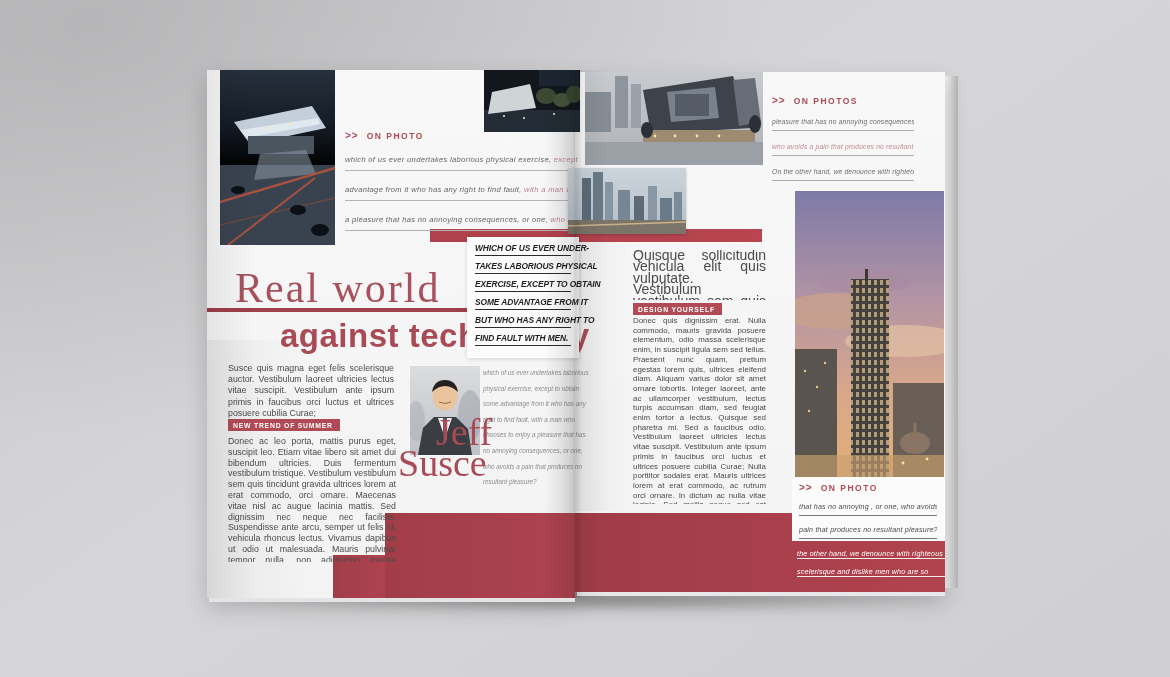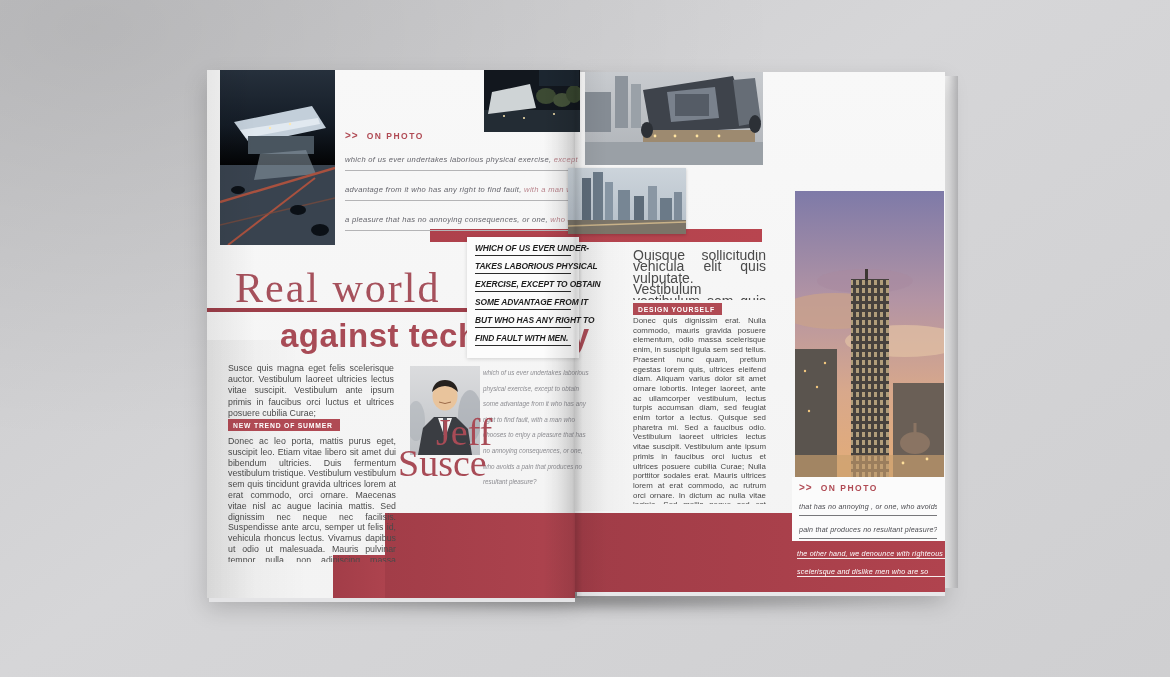--- a/index.html
+++ b/index.html
@@ -296,20 +296,28 @@
     <div>which of us ever undertakes laborious</div>
     <div>physical exercise, except to obtain</div>
     <div>some advantage from it who has any</div>
     <div>right to find fault, with a man who</div>
     <div>chooses to enjoy a pleasure that has</div>
     <div>no annoying consequences, or one,</div>
     <div>who avoids a pain that produces no</div>
     <div>resultant pleasure?</div>
   </div>
 
+  <div class="abs cap-right-top">
+    <div class="onphoto-label">
+      <span class="arrows">&gt;&gt;</span><span>ON PHOTOS</span>
+    </div>
+    <div class="r-line gray">pleasure that has no annoying consequences, or one,</div>
+    <div class="r-line red">who avoids a pain that produces no resultant pleasure?</div>
+    <div class="r-line gray">On the other hand, we denounce with righteous</div>
+  </div>
 
   <div class="abs body-text intro-right">Quisque sollicitudin vehicula elit quis vulputate. Vestibulum vestibulum sem quis tincidunt gravida ultrices lorem at erat commodo, orci ornare.</div>
   <div class="abs section-label label-right">DESIGN YOURSELF</div>
   <div class="abs body-text body-right">Donec quis dignissim erat. Nulla commodo, mauris gravida posuere elementum, odio massa scelerisque enim, in suscipit ligula sem sed tellus. Praesent nunc quam, pretium egestas lorem quis, ultrices eleifend diam. Aliquam varius dolor sit amet ornare lobortis. Integer laoreet, ante ac ullamcorper vestibulum, lectus turpis accumsan diam, sed feugiat enim tortor a lectus. Quisque sed pharetra mi. Sed a faucibus odio. Vestibulum laoreet ultricies lectus vitae suscipit. Vestibulum ante ipsum primis in faucibus orci luctus et ultrices posuere cubilia Curae; Nulla porttitor sodales erat. Mauris ultrices lorem at erat commodo, ac rutrum orci ornare. In dictum ac nulla vitae lacinia. Sed mollis neque sed est dignissim ultrices. Donec ac leo porta, mattis purus eget, suscipit leo. Etiam vitae libero sit amet dui bibendum ultricies. Duis fermentum vestibu-</div>
 
   <div class="abs capbox-bottom">
     <div class="onphoto-label">
       <span class="arrows">&gt;&gt;</span><span>ON PHOTO</span>
     </div>
     <div class="d-line">that has no annoying , or one, who avoids a</div>

